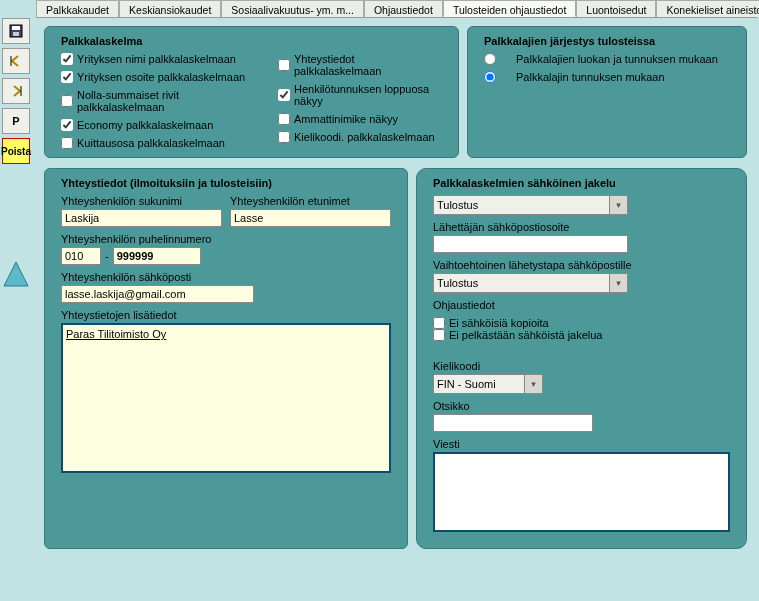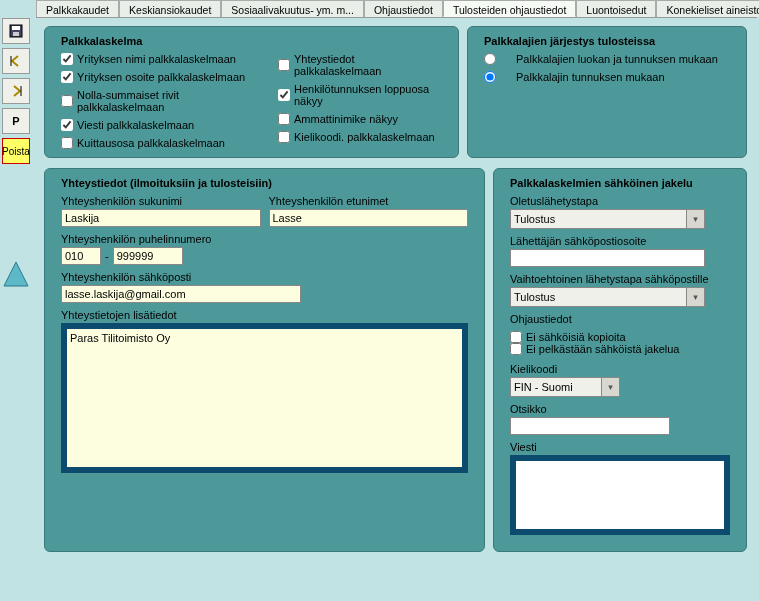--- a/index.html
+++ b/index.html
@@ -1,48 +1,48 @@
 <!DOCTYPE html>
 <html><head>
 <meta charset="utf-8">
 <style>
 * { box-sizing: border-box; margin: 0; padding: 0; font-family: Arial, sans-serif; font-size: 11px; }
 body { background: #c1e3e3; width: 759px; height: 601px; position: relative; overflow: hidden; }
 .toolbar { position: absolute; left: 2px; top: 18px; width: 32px; display: flex; flex-direction: column; gap: 4px; }
-.tool-btn { width: 28px; height: 26px; background: #f0f0ea; border: 1px solid #999; display: flex; align-items: center; justify-content: center; cursor: pointer; }
+.tool-btn { width: 28px; height: 26px; background: #f0f0ea; border: 1px solid #999; display: flex; align-items: center; justify-content: center; cursor: pointer; font-weight: bold; }
 .tool-btn.yellow { background: #ffff66; border: 1px solid #cc0000; color: #000; font-size: 10px; padding: 2px; }
 .tool-btn svg { width: 16px; height: 16px; }
 .tabs { position: absolute; left: 36px; top: 0; right: 2px; height: 18px; display: flex; background: #d6e8e8; border-bottom: 1px solid #999; }
 .tab { padding: 3px 9px; border: 1px solid #aaa; border-bottom: none; background: #e8eee8; cursor: pointer; white-space: nowrap; font-size: 10.5px; }
 .tab.active { background: #f5faf5; border-bottom: 1px solid #f5faf5; }
 .content { position: absolute; left: 36px; top: 18px; right: 4px; bottom: 4px; background: #c1e3e3; padding: 8px; }
 .panel { background: #4d9999; border: 1px solid #3a7a7a; border-radius: 6px; padding: 8px 16px; color: #000; }
 .panel-row1 { display: flex; gap: 8px; margin-bottom: 10px; }
 .panel-left { flex: 1; }
 .panel-right { width: 280px; }
 .panel-title { font-weight: bold; color: #000; margin-bottom: 6px; font-size: 11px; }
 .chk-grid { display: flex; gap: 30px; }
 .chk-col { display: flex; flex-direction: column; gap: 6px; }
 .chk-item { display: flex; align-items: center; gap: 4px; color: #000; }
 .chk-item input[type=checkbox] { width: 12px; height: 12px; accent-color: #fff; }
 .radio-item { display: flex; align-items: center; gap: 20px; color: #000; margin-bottom: 6px; }
 .radio-item input[type=radio] { width: 12px; height: 12px; }
 .panel-row2 { display: flex; gap: 8px; }
 .panel-contact { flex: 1; min-height: 350px; }
-.panel-delivery { width: 254px; min-height: 350px; }
+.panel-delivery { width: 331px; min-height: 350px; border-radius: 10px; }
 .field-group { margin-bottom: 6px; }
 .field-group2col { display: flex; gap: 8px; margin-bottom: 6px; }
 .field-group2col > div { flex: 1; }
 .field-label { color: #000; margin-bottom: 2px; display: block; font-size: 11px; }
 .text-input { width: 100%; height: 18px; background: #fdfde0; border: 1px solid #888; padding: 1px 3px; font-size: 11px; }
 .text-input.white { background: #fff; }
 .text-input.narrow { width: 40px; }
-.text-input.med { width: 70px; }
+.text-input.med { width: 88px; font-weight: bold; }
 .phone-row { display: flex; align-items: center; gap: 4px; }
-.textarea { width: 100%; height: 150px; background: #fdfde0; border: 6px solid #0c4a6e; padding: 3px; font-size: 11px; resize: none; }
+.textarea { width: 100%; height: 150px; background: #fdfde0; border: 2px solid #0c4a6e; padding: 3px; font-size: 11px; resize: none; text-decoration: underline; }
 .textarea.white { background: #fff; height: 80px; }
 .select-wrap { position: relative; width: 195px; }
 .select { width: 100%; height: 20px; background: #f0f0ea; border: 1px solid #888; padding: 1px 3px; font-size: 11px; appearance: none; }
 .select-arrow { position: absolute; right: 1px; top: 1px; width: 18px; height: 18px; background: #d8d8d0; border-left: 1px solid #888; display: flex; align-items: center; justify-content: center; pointer-events: none; }
 .select-arrow::after { content: "▾"; font-size: 9px; color: #555; }
 .select-narrow { width: 110px; }
 .logo-corner { position: absolute; left: 0; top: 258px; width: 32px; height: 32px; }
 .dash { color: #000; }
 </style>
 </head>
@@ -102,21 +102,21 @@
           <label class="chk-item">
               <input type="checkbox" checked="" style="">
               <span>Yrityksen osoite palkkalaskelmaan</span>
             </label>
           <label class="chk-item">
               <input type="checkbox" style="">
               <span>Nolla-summaiset rivit palkkalaskelmaan</span>
             </label>
           <label class="chk-item">
               <input type="checkbox" checked="" style="">
-              <span>Viesti palkkalaskelmaan</span>
+              <span>Economy palkkalaskelmaan</span>
             </label>
           <label class="chk-item">
               <input type="checkbox" style="">
               <span>Kuittausosa palkkalaskelmaan</span>
             </label>
         </div>
         <div class="chk-col">
           <label class="chk-item">
               <input type="checkbox" style="">
               <span>Yhteystiedot palkkalaskelmaan</span>
@@ -165,50 +165,49 @@
       <div class="field-group">
         <span class="field-label">Yhteyshenkilön puhelinnumero</span>
         <div class="phone-row">
           <input class="text-input narrow" value="010" style="">
           <span class="dash">-</span>
           <input class="text-input med" value="999999" style="">
         </div>
       </div>
       <div class="field-group">
         <span class="field-label">Yhteyshenkilön sähköposti</span>
-        <input class="text-input" style="width: 240px;" value="lasse.laskija@gmail.com">
+        <input class="text-input" style="width: 193px;" value="lasse.laskija@gmail.com">
       </div>
       <div class="field-group">
         <span class="field-label">Yhteystietojen lisätiedot</span>
         <textarea class="textarea" style="">Paras Tilitoimisto Oy</textarea>
       </div>
     </div>
 
     <div class="panel panel-delivery">
       <div class="panel-title">Palkkalaskelmien sähköinen jakelu</div>
       <div class="field-group">
-        <span class="field-label">Oletuslähetystapa</span>
         <div class="select-wrap"><select class="select"><option>Tulostus</option></select><div class="select-arrow"></div></div>
       </div>
       <div class="field-group">
         <span class="field-label">Lähettäjän sähköpostiosoite</span>
         <input class="text-input white" style="width: 195px;">
       </div>
       <div class="field-group">
         <span class="field-label">Vaihtoehtoinen lähetystapa sähköpostille</span>
         <div class="select-wrap"><select class="select"><option>Tulostus</option></select><div class="select-arrow"></div></div>
       </div>
       <div class="field-group">
         <span class="field-label">Ohjaustiedot</span>
       </div>
       <label class="chk-item">
           <input type="checkbox" style="">
           <span>Ei sähköisiä kopioita</span>
         </label>
-      <label class="chk-item" style="margin-bottom:8px;">
+      <label class="chk-item" style="margin-bottom:19px;">
           <input type="checkbox" style="">
           <span>Ei pelkästään sähköistä jakelua</span>
         </label>
       <div class="field-group">
         <span class="field-label">Kielikoodi</span>
         <div class="select-wrap select-narrow"><select class="select"><option>FIN - Suomi</option></select><div class="select-arrow"></div></div>
       </div>
       <div class="field-group">
         <span class="field-label">Otsikko</span>
         <input class="text-input white" style="width: 160px;">

